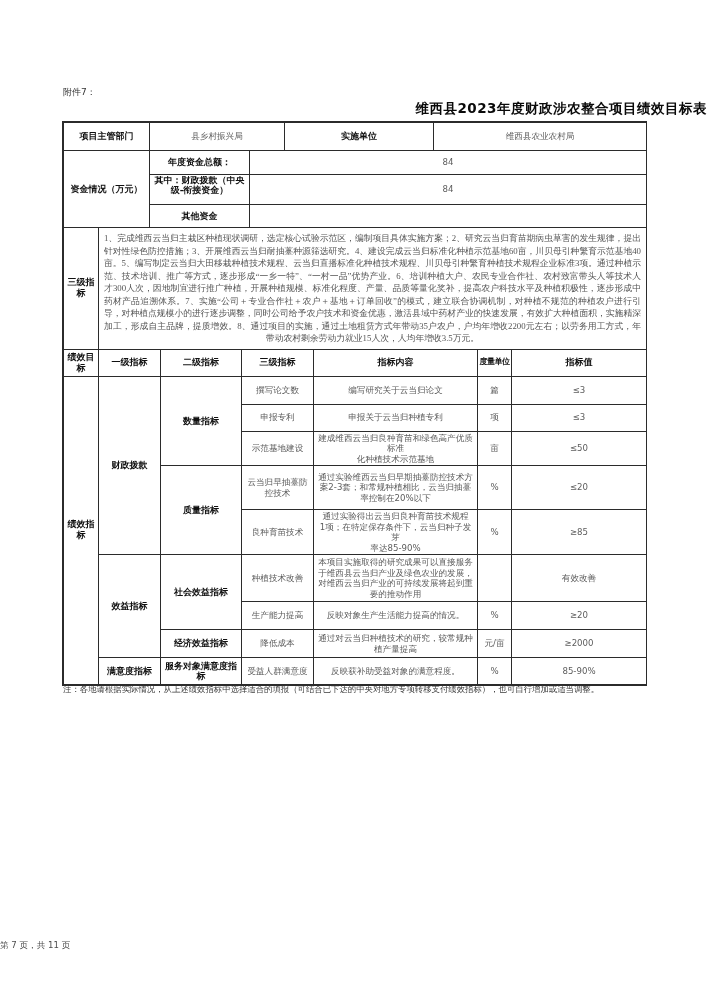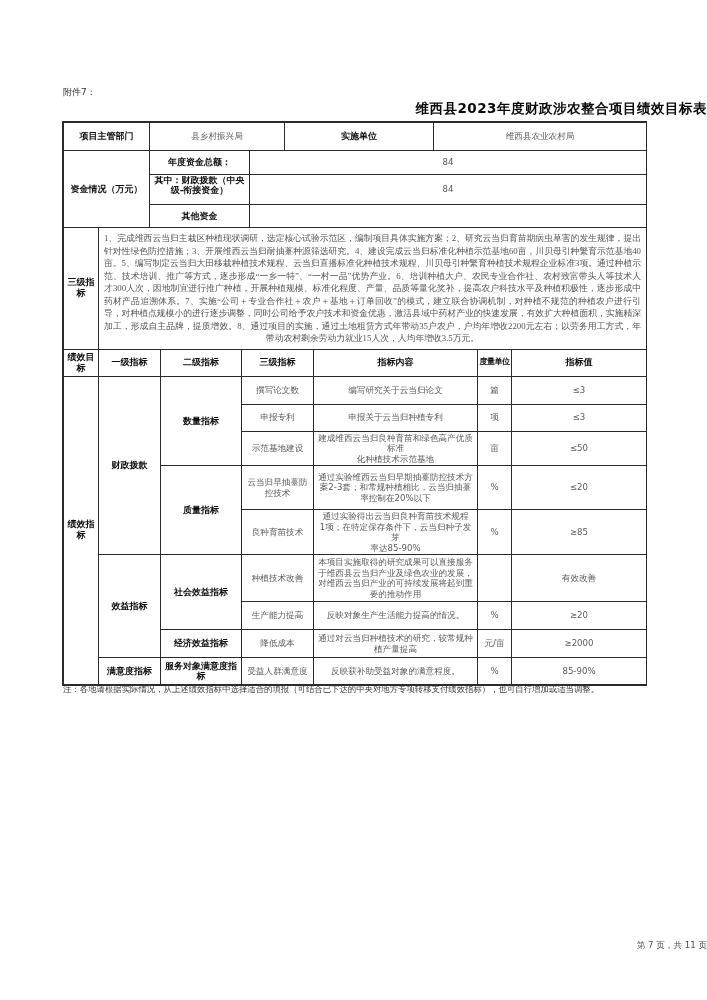--- a/index.html
+++ b/index.html
@@ -36,21 +36,21 @@
     text-align:justify; text-align-last:center; color:#555;
     font-size:8.8px; line-height:12.5px; padding:4px 5px;font-family:Liberation Serif, serif;
   }
   .vlabel { padding:2px 3px; line-height:11px; }
   .hdr-small { font-size:8px; letter-spacing:-0.5px; white-space:nowrap; padding:1px 0; }
   .note-line {
     position:absolute; left:63px; top:684px; width:583px;
     font-size:8.4px; color:#3a3a3a; line-height:11px;
   }
   .footer {
-    position:absolute; left:0; top:940px; width:707px; text-align:right;
+    position:absolute; left:0; top:940px; width:707px; text-align:left;
     font-size:8.6px; color:#4c4c4c;
   }
 </style>
 </head>
 <body>
 
 <div class="page">
 
   <div class="attachment">附件7：</div>
   <div class="doc-title">维西县2023年度财政涉农整合项目绩效目标表</div>

